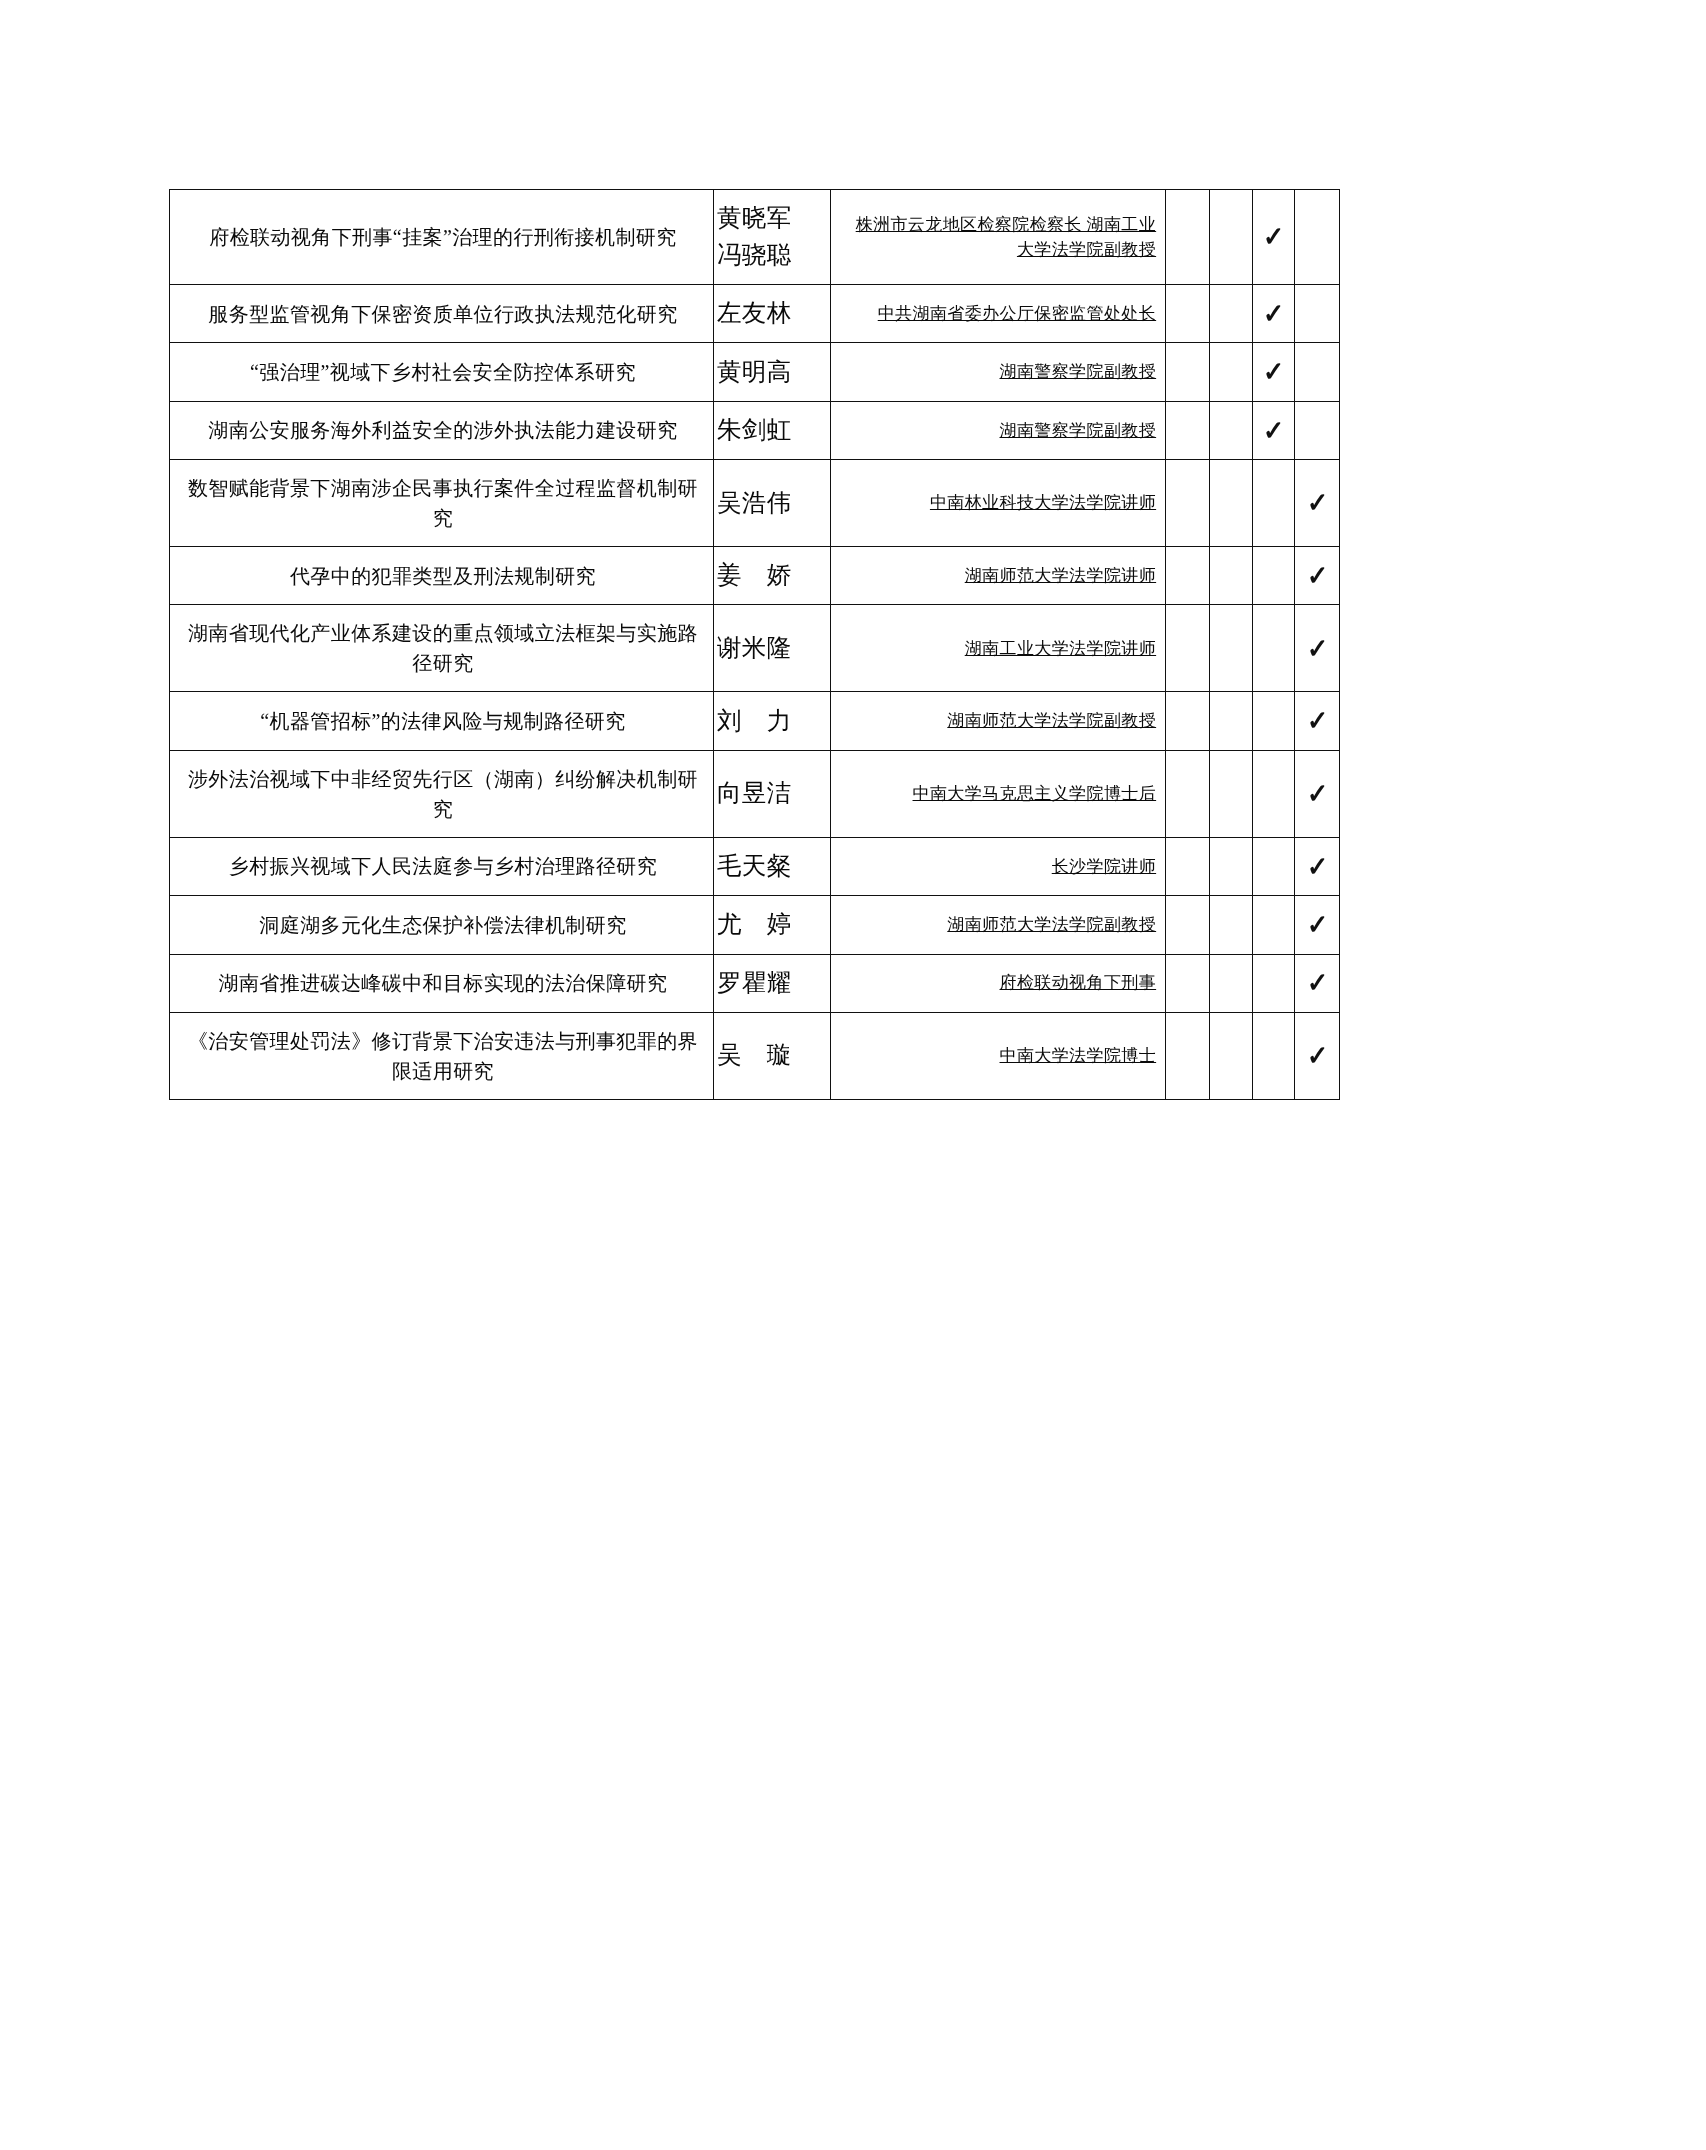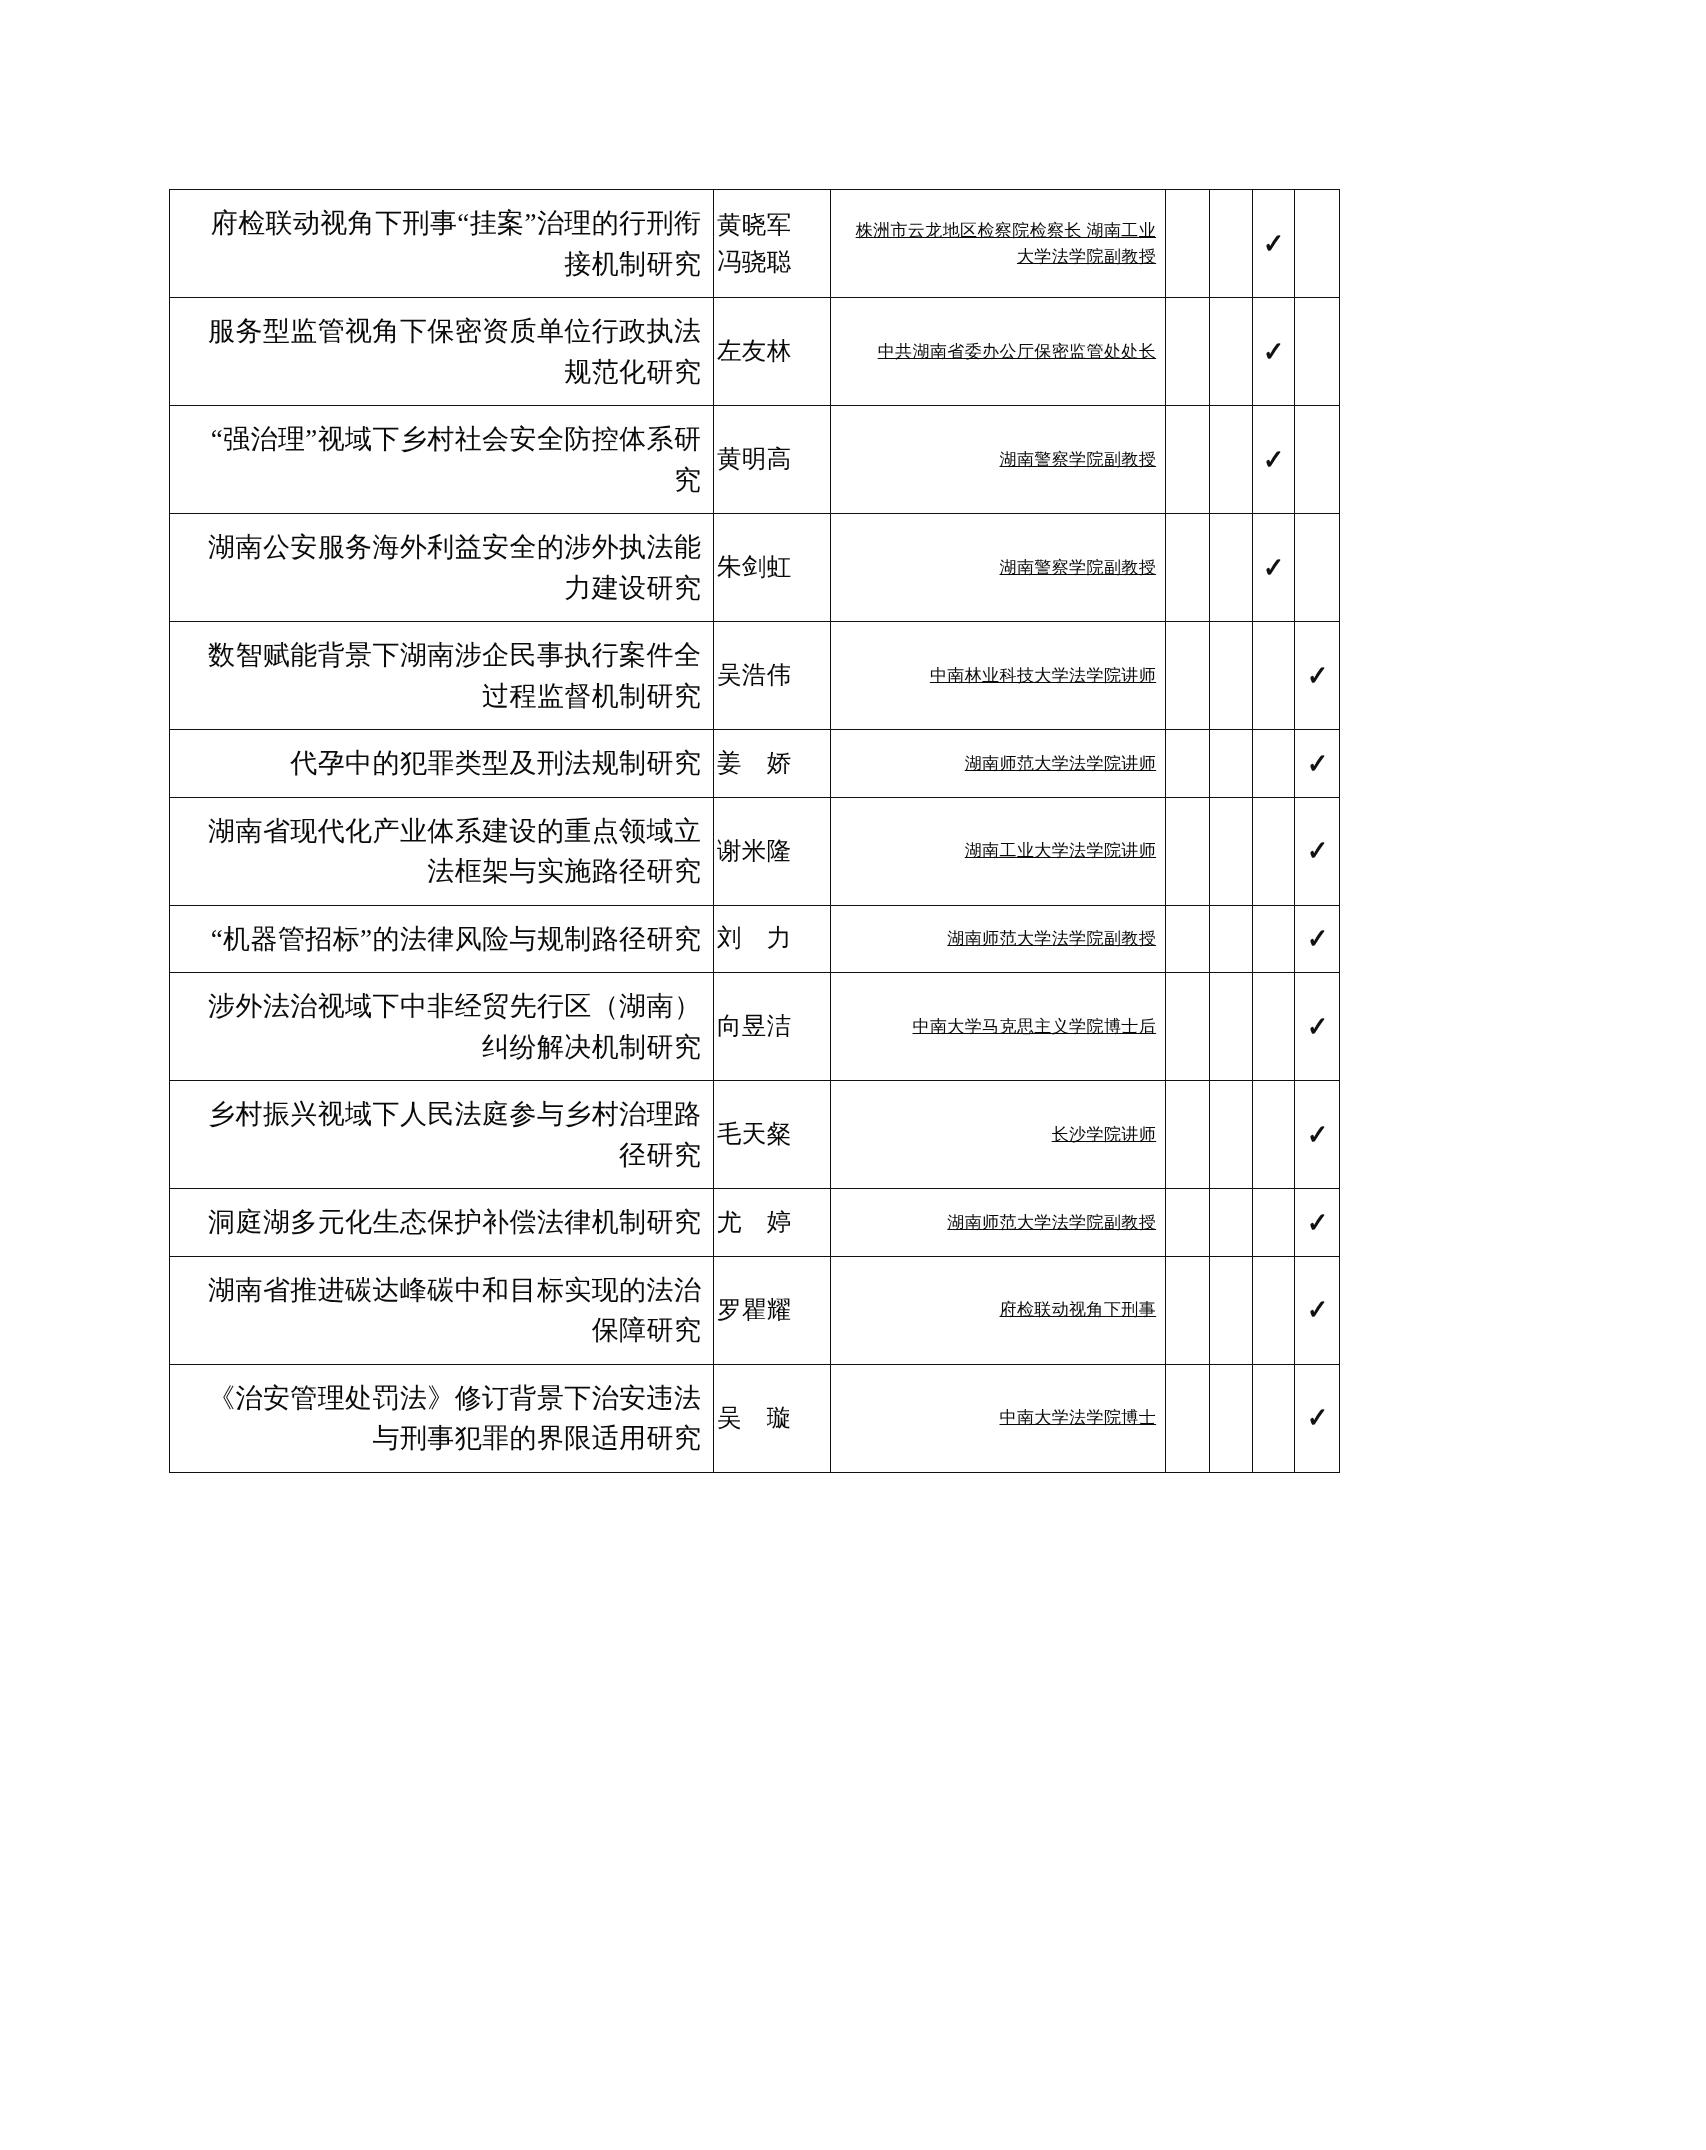--- a/index.html
+++ b/index.html
@@ -47,25 +47,25 @@
   
   col.c-title  { width: 524px; }
   col.c-name   { width: 113px; }
   col.c-unit   { width: 323px; }
   col.c-m1     { width: 43px; }
   col.c-m2     { width: 41px; }
   col.c-m3     { width: 41px; }
   col.c-m4     { width: 43px; }
 
   .cell-title {
-    font-size: 27px;
+    font-size: 20px;
     line-height: 1.50;
     padding: 13px 11.2px 13px 14.6px !important;
     letter-spacing: 0.4px;
-    text-align: right;
+    text-align: center;
   }
   .cell-name {
     font-size: 24.5px;
     line-height: 1.50;
     text-align: left;
     padding: 10.3px 3.4px !important;
     letter-spacing: 0.4px;
     white-space: pre-line;
   }
   .cell-unit {

